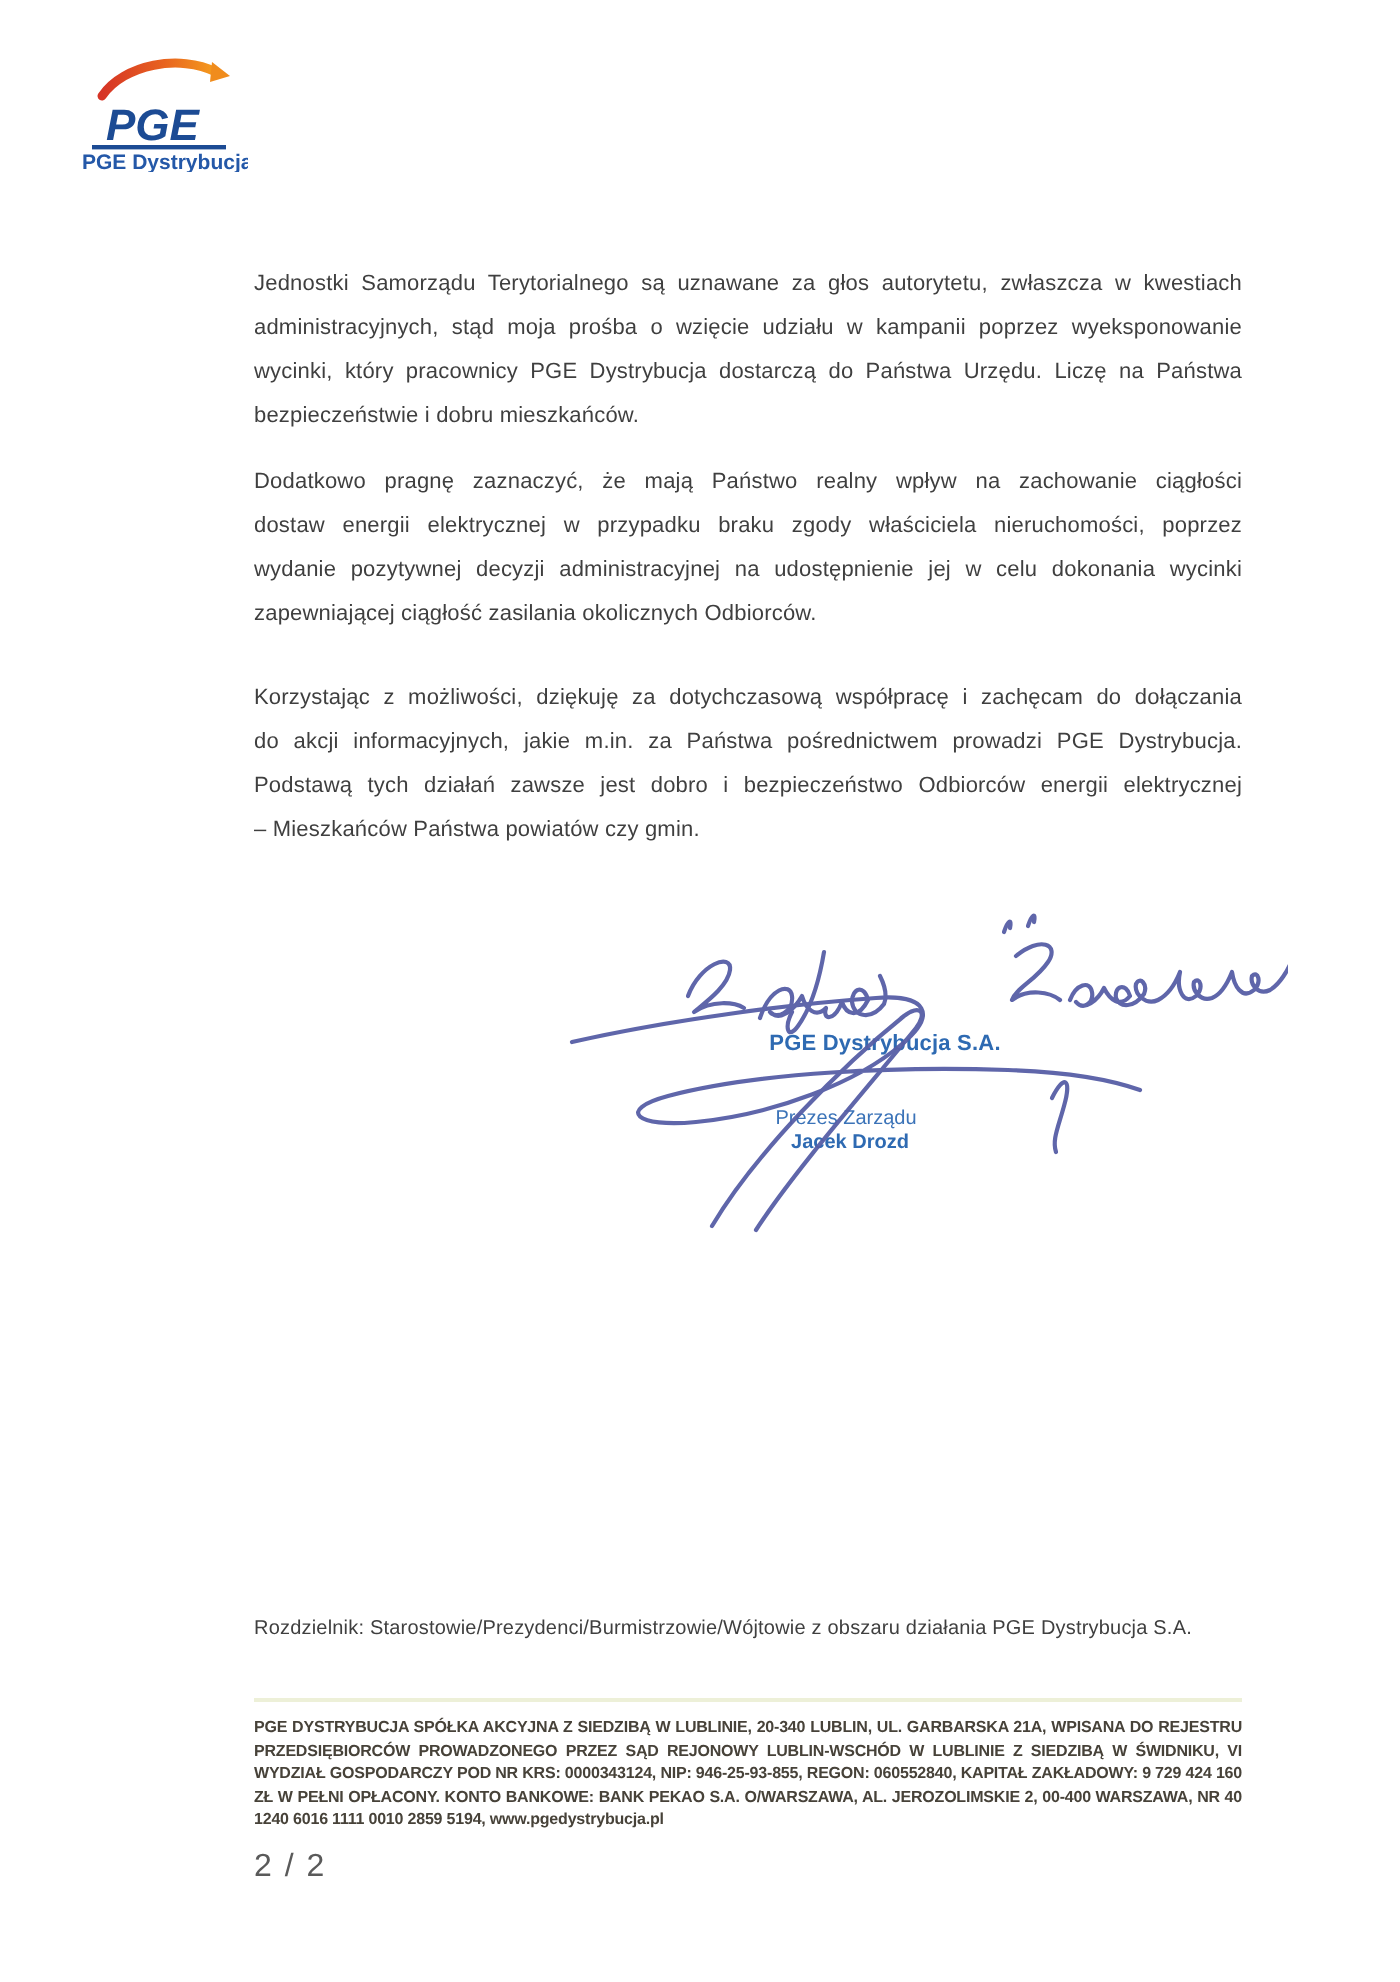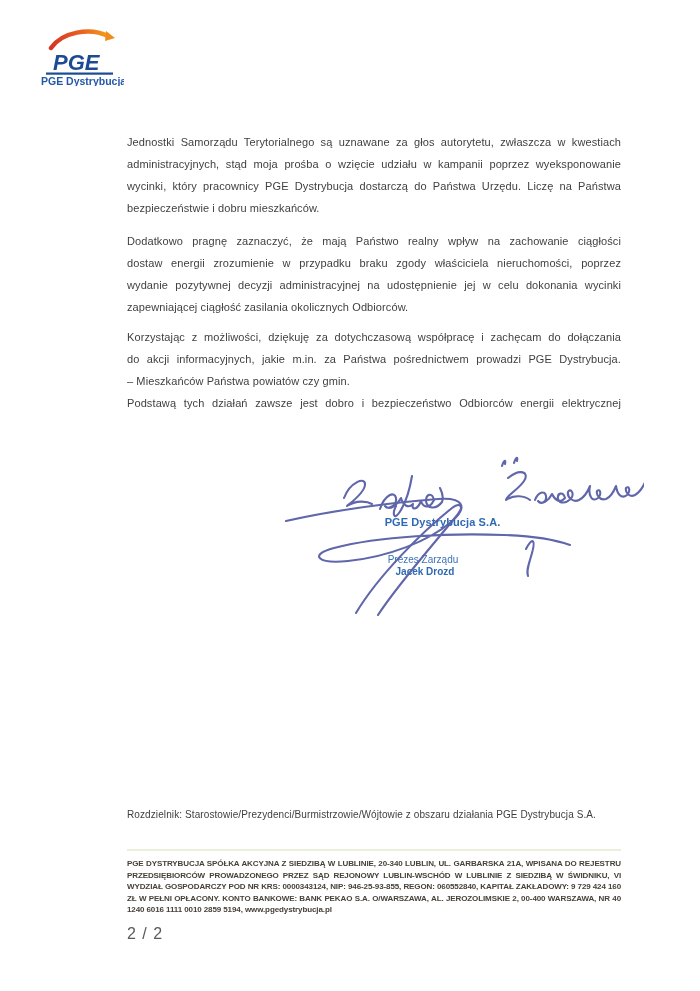--- a/index.html
+++ b/index.html
@@ -6,21 +6,21 @@
   .page{
     position:relative;width:644px;height:991px;background:#ffffff;
     font-family:"Liberation Sans",sans-serif;overflow:hidden;
   }
   
   .logo{position:absolute;left:40px;top:28px;width:84px;height:58px;}
   
   .body-text{position:absolute;left:127px;top:131px;width:494px;color:#3f3f3f;}
   .para{margin:0;}
   .para.p2{margin-top:11px;}
-  .para.p3{margin-top:8px;}
+  .para.p3{margin-top:20px;}
   .line{
     font-size:11px;line-height:22px;height:22px;
     text-align:justify;color:#3f3f3f;letter-spacing:0.1px;
   }
   .line.j{text-align-last:justify;}
   
   .sig-company{
     position:absolute;left:360px;top:516px;width:165px;text-align:center;
     font-size:11px;font-weight:bold;color:#2e6ab2;letter-spacing:0.1px;
   }
@@ -77,29 +77,29 @@
 
   <div class="body-text">
     <div class="para p1">
       <div class="line j">Jednostki Samorządu Terytorialnego są uznawane za głos autorytetu, zwłaszcza w kwestiach</div>
       <div class="line j">administracyjnych, stąd moja prośba o wzięcie udziału w kampanii poprzez wyeksponowanie</div>
       <div class="line j">wycinki, który pracownicy PGE Dystrybucja dostarczą do Państwa Urzędu.  Liczę na Państwa</div>
       <div class="line">bezpieczeństwie i dobru mieszkańców.</div>
     </div>
     <div class="para p2">
       <div class="line j">Dodatkowo pragnę zaznaczyć, że mają Państwo realny wpływ na zachowanie ciągłości</div>
-      <div class="line j">dostaw energii zrozumienie w przypadku braku zgody właściciela nieruchomości, poprzez</div>
+      <div class="line j">dostaw energii elektrycznej w przypadku braku zgody właściciela nieruchomości, poprzez</div>
       <div class="line j">wydanie pozytywnej decyzji administracyjnej na udostępnienie jej w celu dokonania wycinki</div>
       <div class="line">zapewniającej ciągłość zasilania okolicznych Odbiorców.</div>
     </div>
     <div class="para p3">
       <div class="line j">Korzystając z możliwości, dziękuję za dotychczasową współpracę i zachęcam do dołączania</div>
       <div class="line j">do akcji informacyjnych, jakie m.in. za Państwa pośrednictwem prowadzi PGE Dystrybucja.</div>
+      <div class="line j">Podstawą tych działań zawsze jest dobro i bezpieczeństwo Odbiorców energii elektrycznej</div>
       <div class="line">– Mieszkańców Państwa powiatów czy gmin.</div>
-      <div class="line j">Podstawą tych działań zawsze jest dobro i bezpieczeństwo Odbiorców energii elektrycznej</div>
     </div>
   </div>
 
   <div class="sig-company">PGE Dystrybucja S.A.</div>
   <div class="sig-role">Prezes Zarządu</div>
   <div class="sig-name">Jacek Drozd</div>
 
   <svg class="handwriting" width="390" height="180" viewBox="0 0 390 180" xmlns="http://www.w3.org/2000/svg">
     <g fill="none" stroke="#575ea6" stroke-width="2.1" stroke-linecap="round" stroke-linejoin="round" opacity="0.95">
 

